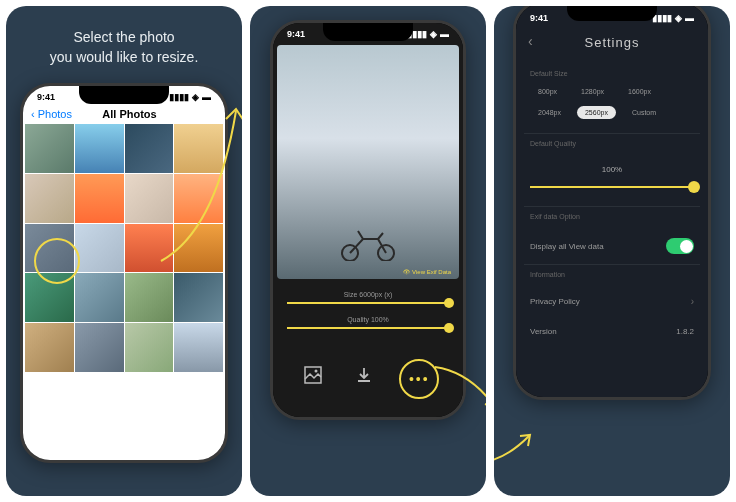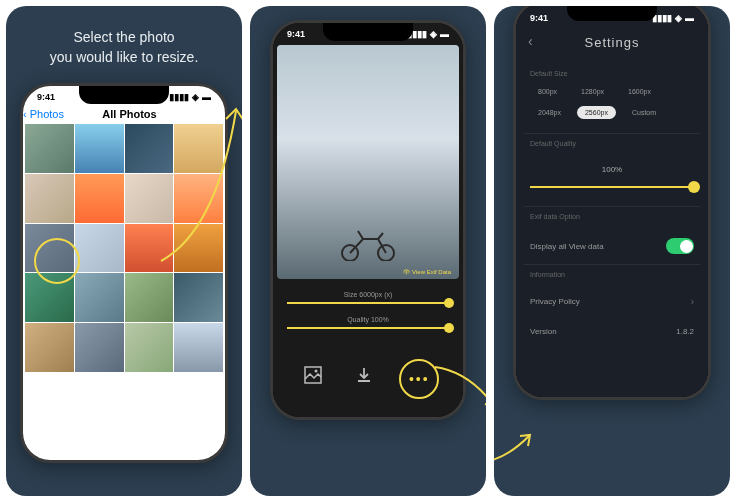--- a/index.html
+++ b/index.html
@@ -7,21 +7,21 @@
 .panel{flex:1;background:#2c3e4f;border-radius:20px;position:relative;overflow:hidden;display:flex;flex-direction:column}
 .caption{color:#e8edf0;font-size:14px;text-align:center;padding:22px 20px;line-height:1.4;font-weight:300}
 .caption.bottom{margin-top:auto}
 .phone{background:#000;border-radius:30px;border:3px solid #3a3a3a;margin:0 auto;position:relative;overflow:hidden;box-shadow:0 4px 20px rgba(0,0,0,0.4)}
 .notch{position:absolute;top:0;left:50%;transform:translateX(-50%);width:90px;height:18px;background:#000;border-radius:0 0 12px 12px;z-index:10}
 .status{display:flex;justify-content:space-between;padding:6px 14px 2px;font-size:9px;color:#000;font-weight:600}
 .status.dark{color:#fff}
 .status .right{display:flex;gap:3px;align-items:center}
 .phone1{width:208px;height:380px;margin-top:-6px}
 .phone1 .screen{background:#fff;height:100%}
-.nav1{display:flex;align-items:center;padding:4px 0;font-size:11px;color:#007aff}
+.nav1{display:flex;align-items:center;padding:4px 8px;font-size:11px;color:#007aff}
 .nav1 .title{flex:1;text-align:center;color:#000;font-weight:600;margin-left:-30px}
 .grid{display:grid;grid-template-columns:repeat(4,1fr);gap:1px;padding:0 2px}
 .thumb{aspect-ratio:1;background:#888}
 .t1{background:linear-gradient(135deg,#8ba896,#5a7a6a)}
 .t2{background:linear-gradient(180deg,#87ceeb,#4682b4)}
 .t3{background:linear-gradient(135deg,#2c4a5e,#4a6880)}
 .t4{background:linear-gradient(180deg,#f0d090,#d4a860)}
 .t5{background:linear-gradient(135deg,#d8c8b8,#b8a888)}
 .t6{background:linear-gradient(180deg,#ff9a56,#ff6b35)}
 .t7{background:linear-gradient(135deg,#e8d8c8,#c8b8a8)}

